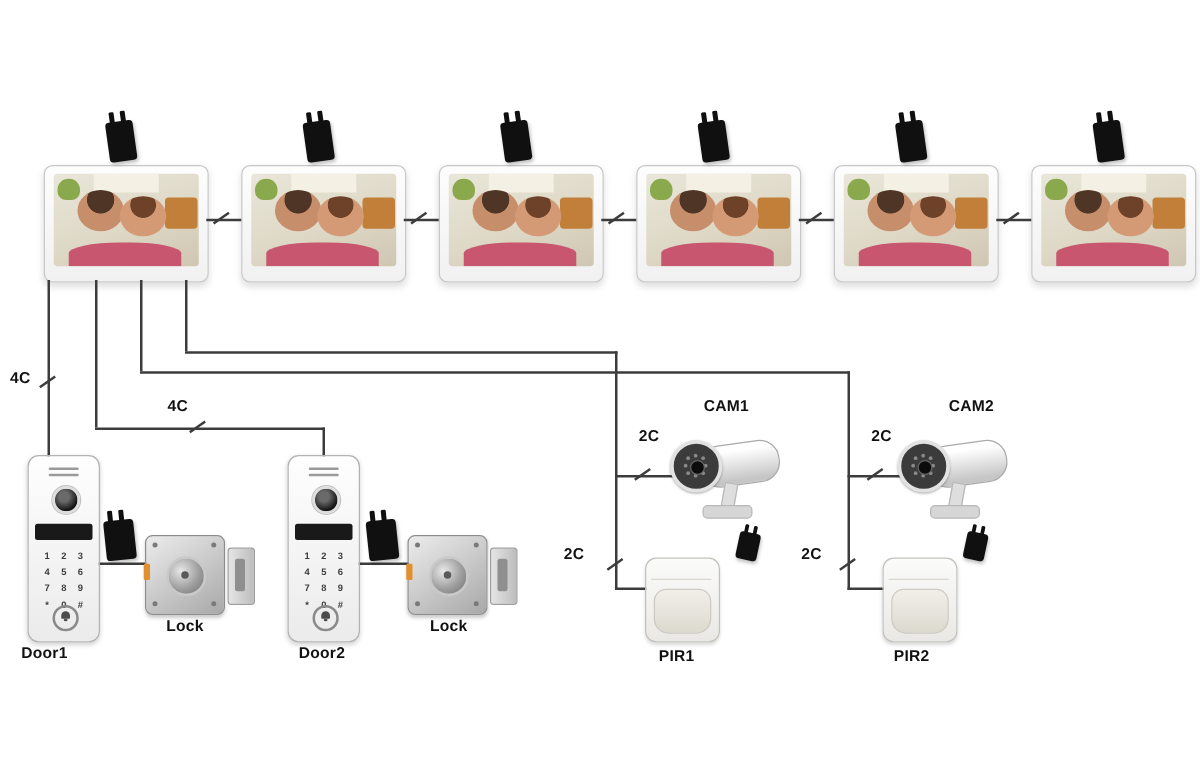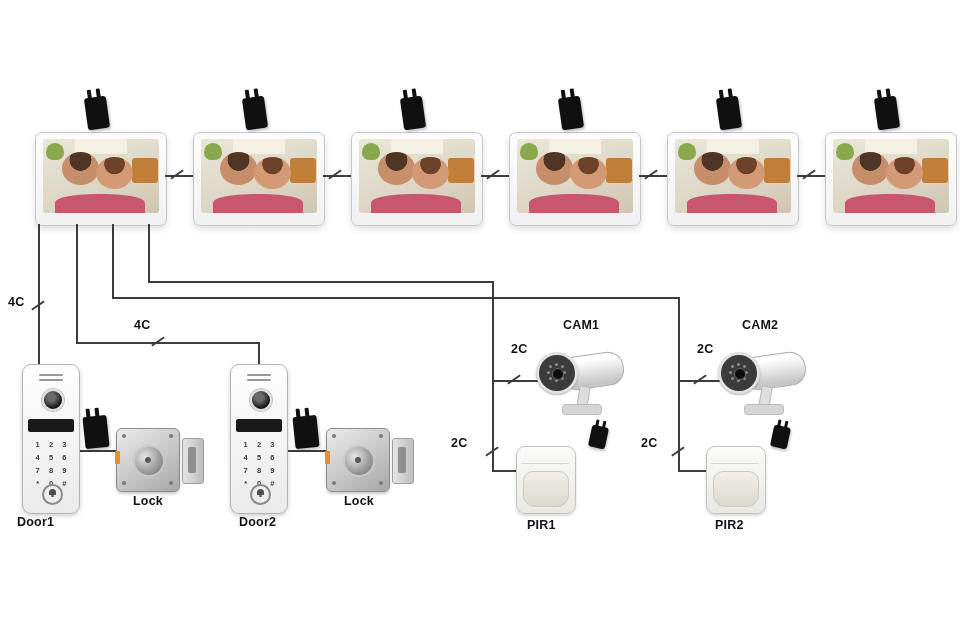--- a/index.html
+++ b/index.html
@@ -300,21 +300,21 @@
     <i class="cam-face">
         <i class="cam-ir"></i>
         <i class="cam-lens"></i>
       </i>
     <span class="plug small" style="left:54px;top:90px;width:17px;height:22px;transform:rotate(12deg)">
         <i class="prong p1"></i>
         <i class="prong p2"></i>
       </span>
   </div>
 
-  <span class="lbl" style="left:742px;top:318px">CAM2</span>
+  <span class="lbl" style="left:759px;top:318px">CAM2</span>
   <div class="cam" style="left:718px;top:336px">
     <i class="cam-body"></i>
     <i class="cam-arm"></i>
     <i class="cam-base"></i>
     <i class="cam-face">
         <i class="cam-ir"></i>
         <i class="cam-lens"></i>
       </i>
     <span class="plug small" style="left:54px;top:90px;width:17px;height:22px;transform:rotate(12deg)">
         <i class="prong p1"></i>

